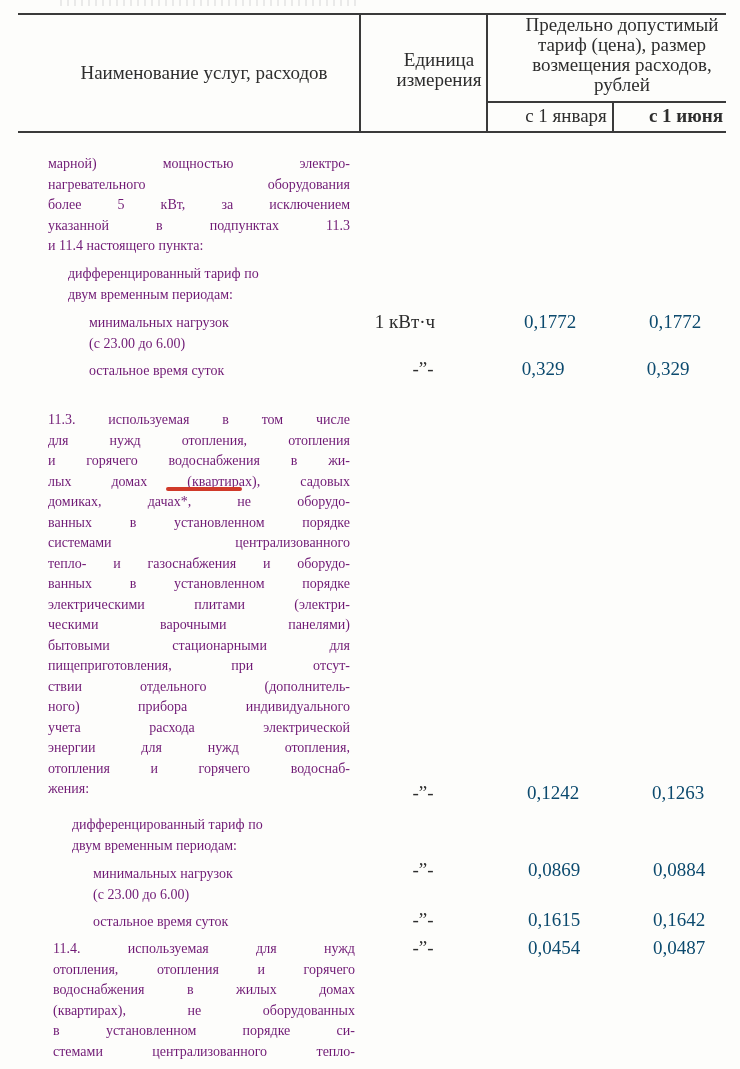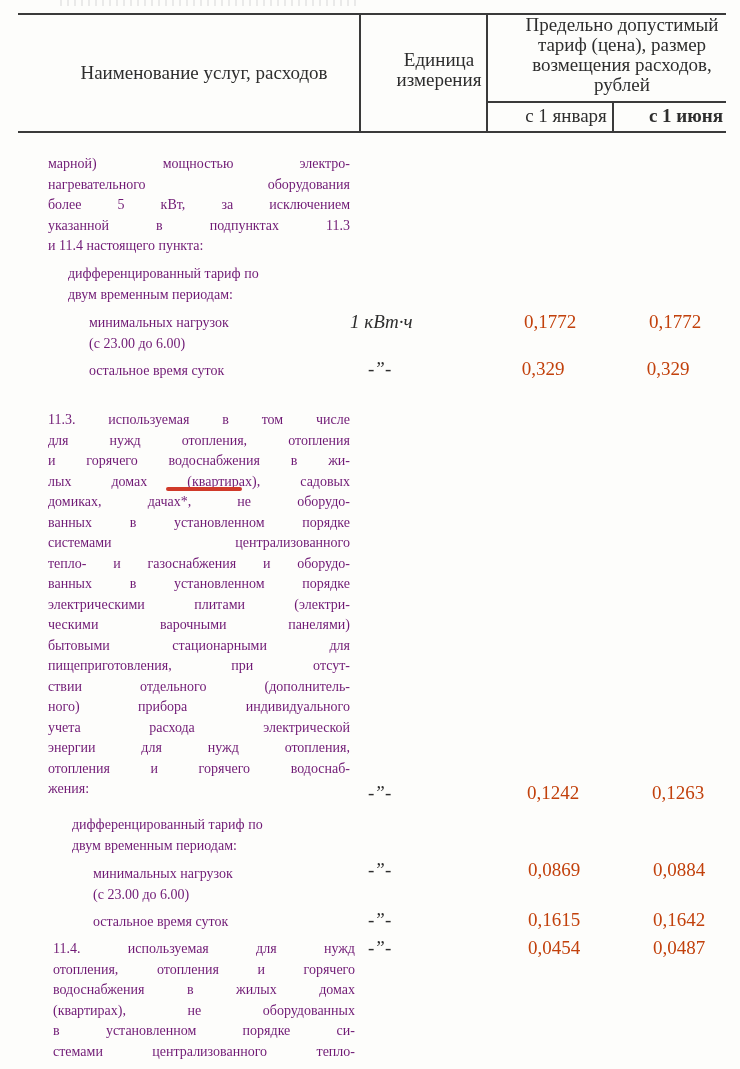--- a/index.html
+++ b/index.html
@@ -10,22 +10,22 @@
     color:#2a2a2a;
     position:relative;
   }
   .page { position:absolute; left:0; top:0; width:740px; height:1069px; }
   .hline { position:absolute; height:1.5px; background:#3a3a3a; }
   .vline { position:absolute; width:1.5px; background:#3a3a3a; }
   .hdr { position:absolute; text-align:center; font-size:19px; line-height:20px; color:#2e2e2e;margin-left:16px; }
   .t { position:absolute; font-size:14px; line-height:20.5px; color:#701a75; }
   .line { display:block; white-space:nowrap; }
   .jl { display:block; text-align:justify; text-align-last:justify; }
-  .num { position:absolute; font-size:19px; line-height:20px; color:#c2410c; text-align:center; width:120px; }
-  .unit { position:absolute; font-size:19px; line-height:20px; color:#2e2e2e; text-align:left; width:110px;font-style:italic; }
+  .num { position:absolute; font-size:19px; line-height:20px; color:#0c4a6e; text-align:center; width:120px; }
+  .unit { position:absolute; font-size:19px; line-height:20px; color:#2e2e2e; text-align:center; width:110px; }
   .mark { position:absolute; height:4px; background:#d03a2a; border-radius:2px; }
   .smudge { position:absolute; top:0; left:60px; width:300px; height:6px; background:repeating-linear-gradient(90deg,#ddd 0 2px,transparent 2px 7px); opacity:.6; }
 </style>
 </head>
 <body>
 
 <div class="page">
   <div class="smudge"></div>
 
   <div class="hline" style="left:18px; top:13px; width:708px;"></div>

